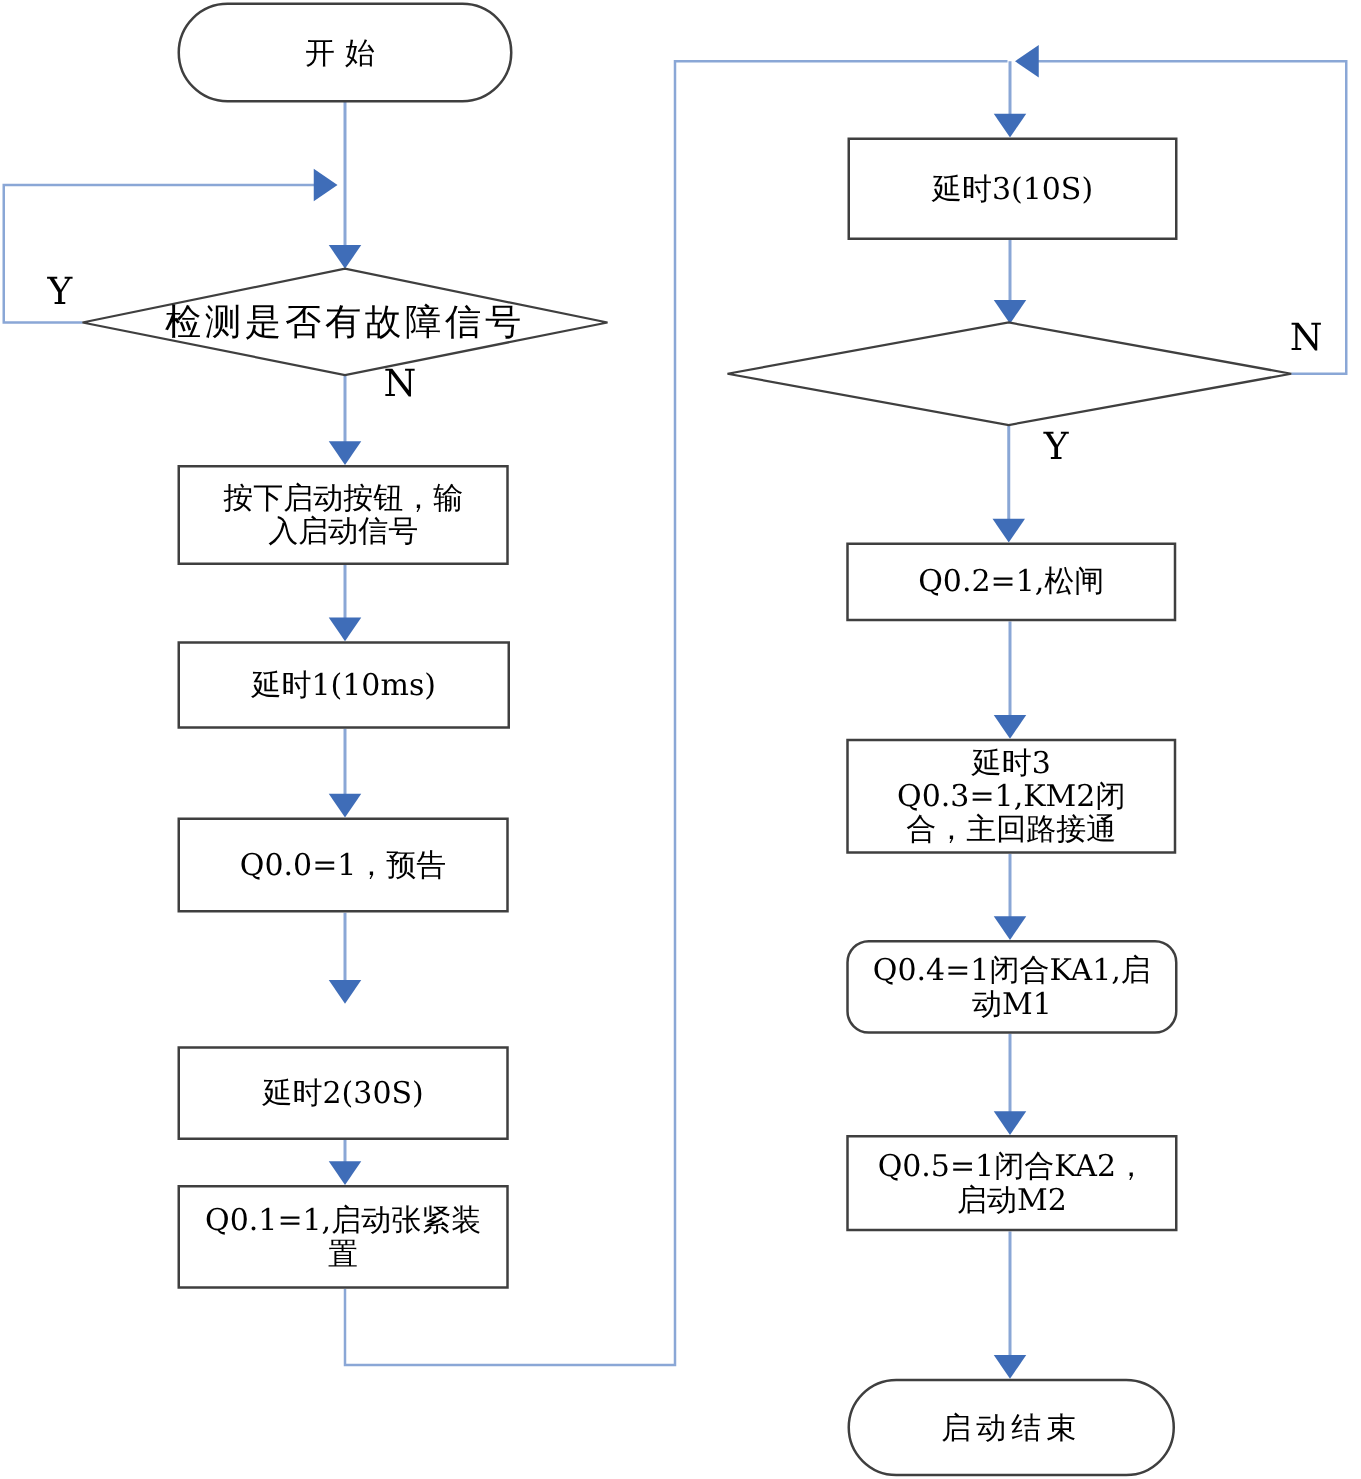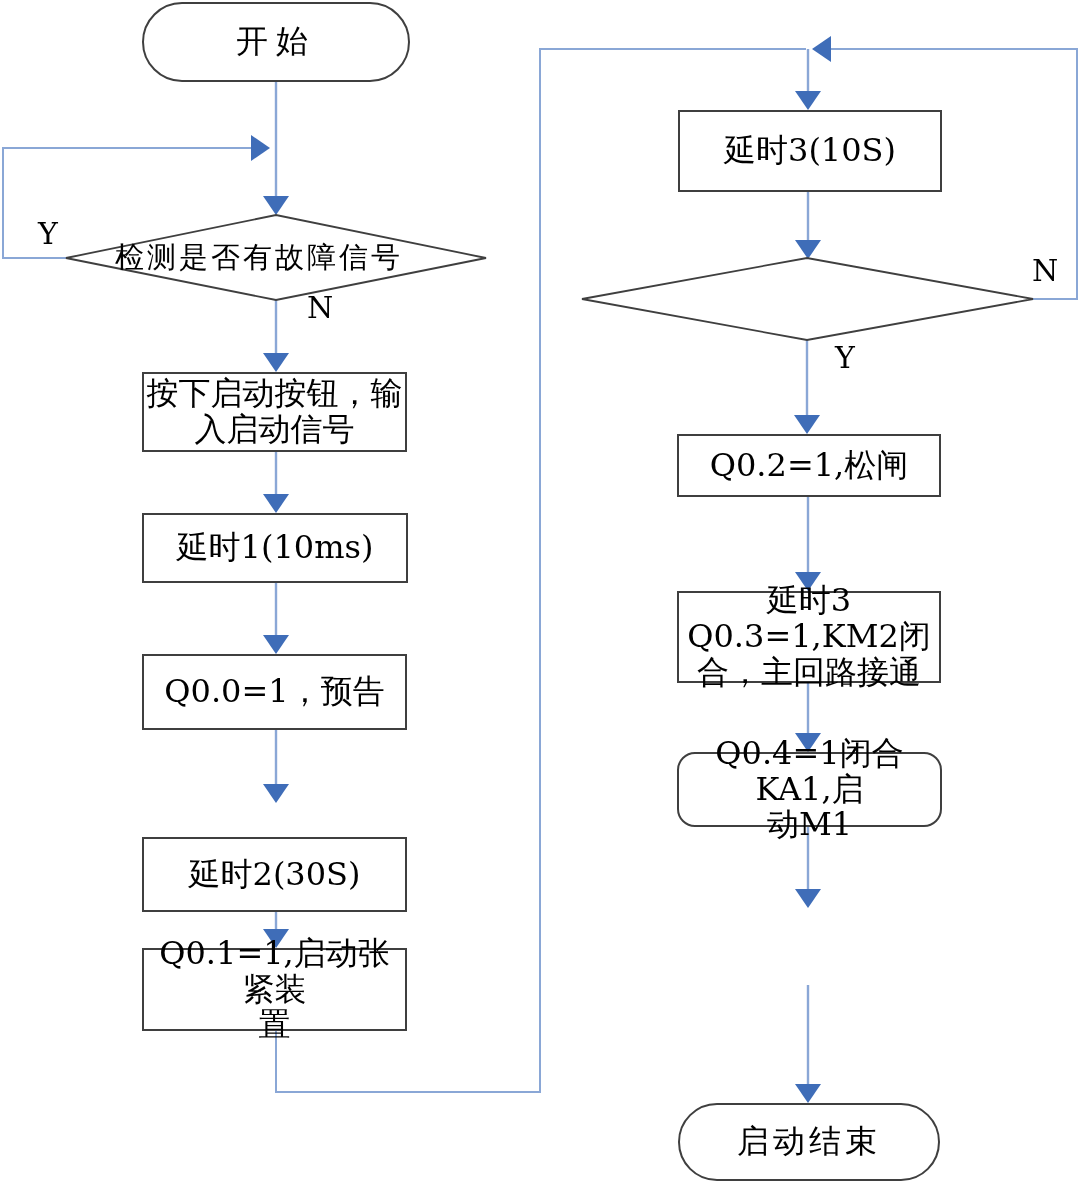--- a/index.html
+++ b/index.html
@@ -21,21 +21,21 @@
   #connector-layer{position:absolute;left:0;top:0;z-index:0;}
   .connector{stroke:var(--connector);stroke-width:2.4;fill:none;}
   .loop{stroke-width:2;}
   .arrowhead{fill:var(--arrowhead);stroke:none;}
   .diamond{fill:#ffffff;stroke:var(--shape-border);stroke-width:1.8;}
   .node{
     position:absolute;z-index:1;box-sizing:border-box;
     display:flex;align-items:center;justify-content:center;
     text-align:center;white-space:pre-line;
     background:#ffffff;border:2px solid var(--shape-border);
-    font-size:32px;line-height:1.12;
+    font-size:24px;line-height:1.12;
   }
   .terminator{border-radius:40px;}
   .decision-label{
     position:absolute;z-index:1;display:flex;align-items:center;justify-content:center;
     text-align:center;background:transparent;border:none;
     font-size:29px;letter-spacing:3px;white-space:nowrap;
   }
   .branch-label{
     position:absolute;z-index:2;font-size:30px;width:44px;text-align:center;
   }
@@ -93,21 +93,21 @@
 
     <path class="connector" d="M808,985 V1086"></path>
     <polygon class="arrowhead" points="795,1084 821,1084 808,1103"></polygon>
 
     <polygon class="diamond" points="66,258 276,215 486,258 276,300"></polygon>
     <polygon class="diamond" points="582,299 807,258 1033,299 807,340"></polygon>
   </svg>
 
   <div class="node terminator" style="left:142px;top:2px;width:268px;height:80px;letter-spacing:8px;">开始</div>
 
-  <div class="decision-label" style="left:59px;top:215px;width:400px;height:85px;">检测是否有故障信号</div>
+  <div class="decision-label" style="left:76px;top:215px;width:400px;height:85px;">检测是否有故障信号</div>
 
   <div class="node" style="left:142px;top:372px;width:265px;height:80px;">按下启动按钮，输
 入启动信号</div>
 
   <div class="node" style="left:142px;top:513px;width:266px;height:70px;">延时1(10ms)</div>
 
   <div class="node" style="left:142px;top:654px;width:265px;height:76px;">Q0.0=1，预告</div>
 
   <div class="node" style="left:142px;top:837px;width:265px;height:75px;">延时2(30S)</div>
 
@@ -119,20 +119,22 @@
 
   <div class="node" style="left:677px;top:434px;width:264px;height:63px;">Q0.2=1,松闸</div>
 
   <div class="node" style="left:677px;top:591px;width:264px;height:92px;">延时3
 Q0.3=1,KM2闭
 合，主回路接通</div>
 
   <div class="node" style="left:677px;top:752px;width:265px;height:75px;border-radius:18px;">Q0.4=1闭合KA1,启
 动M1</div>
 
+  <div class="node" style="left:677px;top:908px;width:265px;height:77px;">Q0.5=1闭合KA2，
+启动M2</div>
 
   <div class="node terminator" style="left:678px;top:1103px;width:262px;height:78px;letter-spacing:4px;text-align:right;">启动结束</div>
 
   <div class="branch-label" style="left:26px;top:216px;">Y</div>
   <div class="branch-label" style="left:298px;top:290px;">N</div>
   <div class="branch-label" style="left:823px;top:340px;">Y</div>
   <div class="branch-label" style="left:1023px;top:253px;">N</div>
 
 </div>
 

